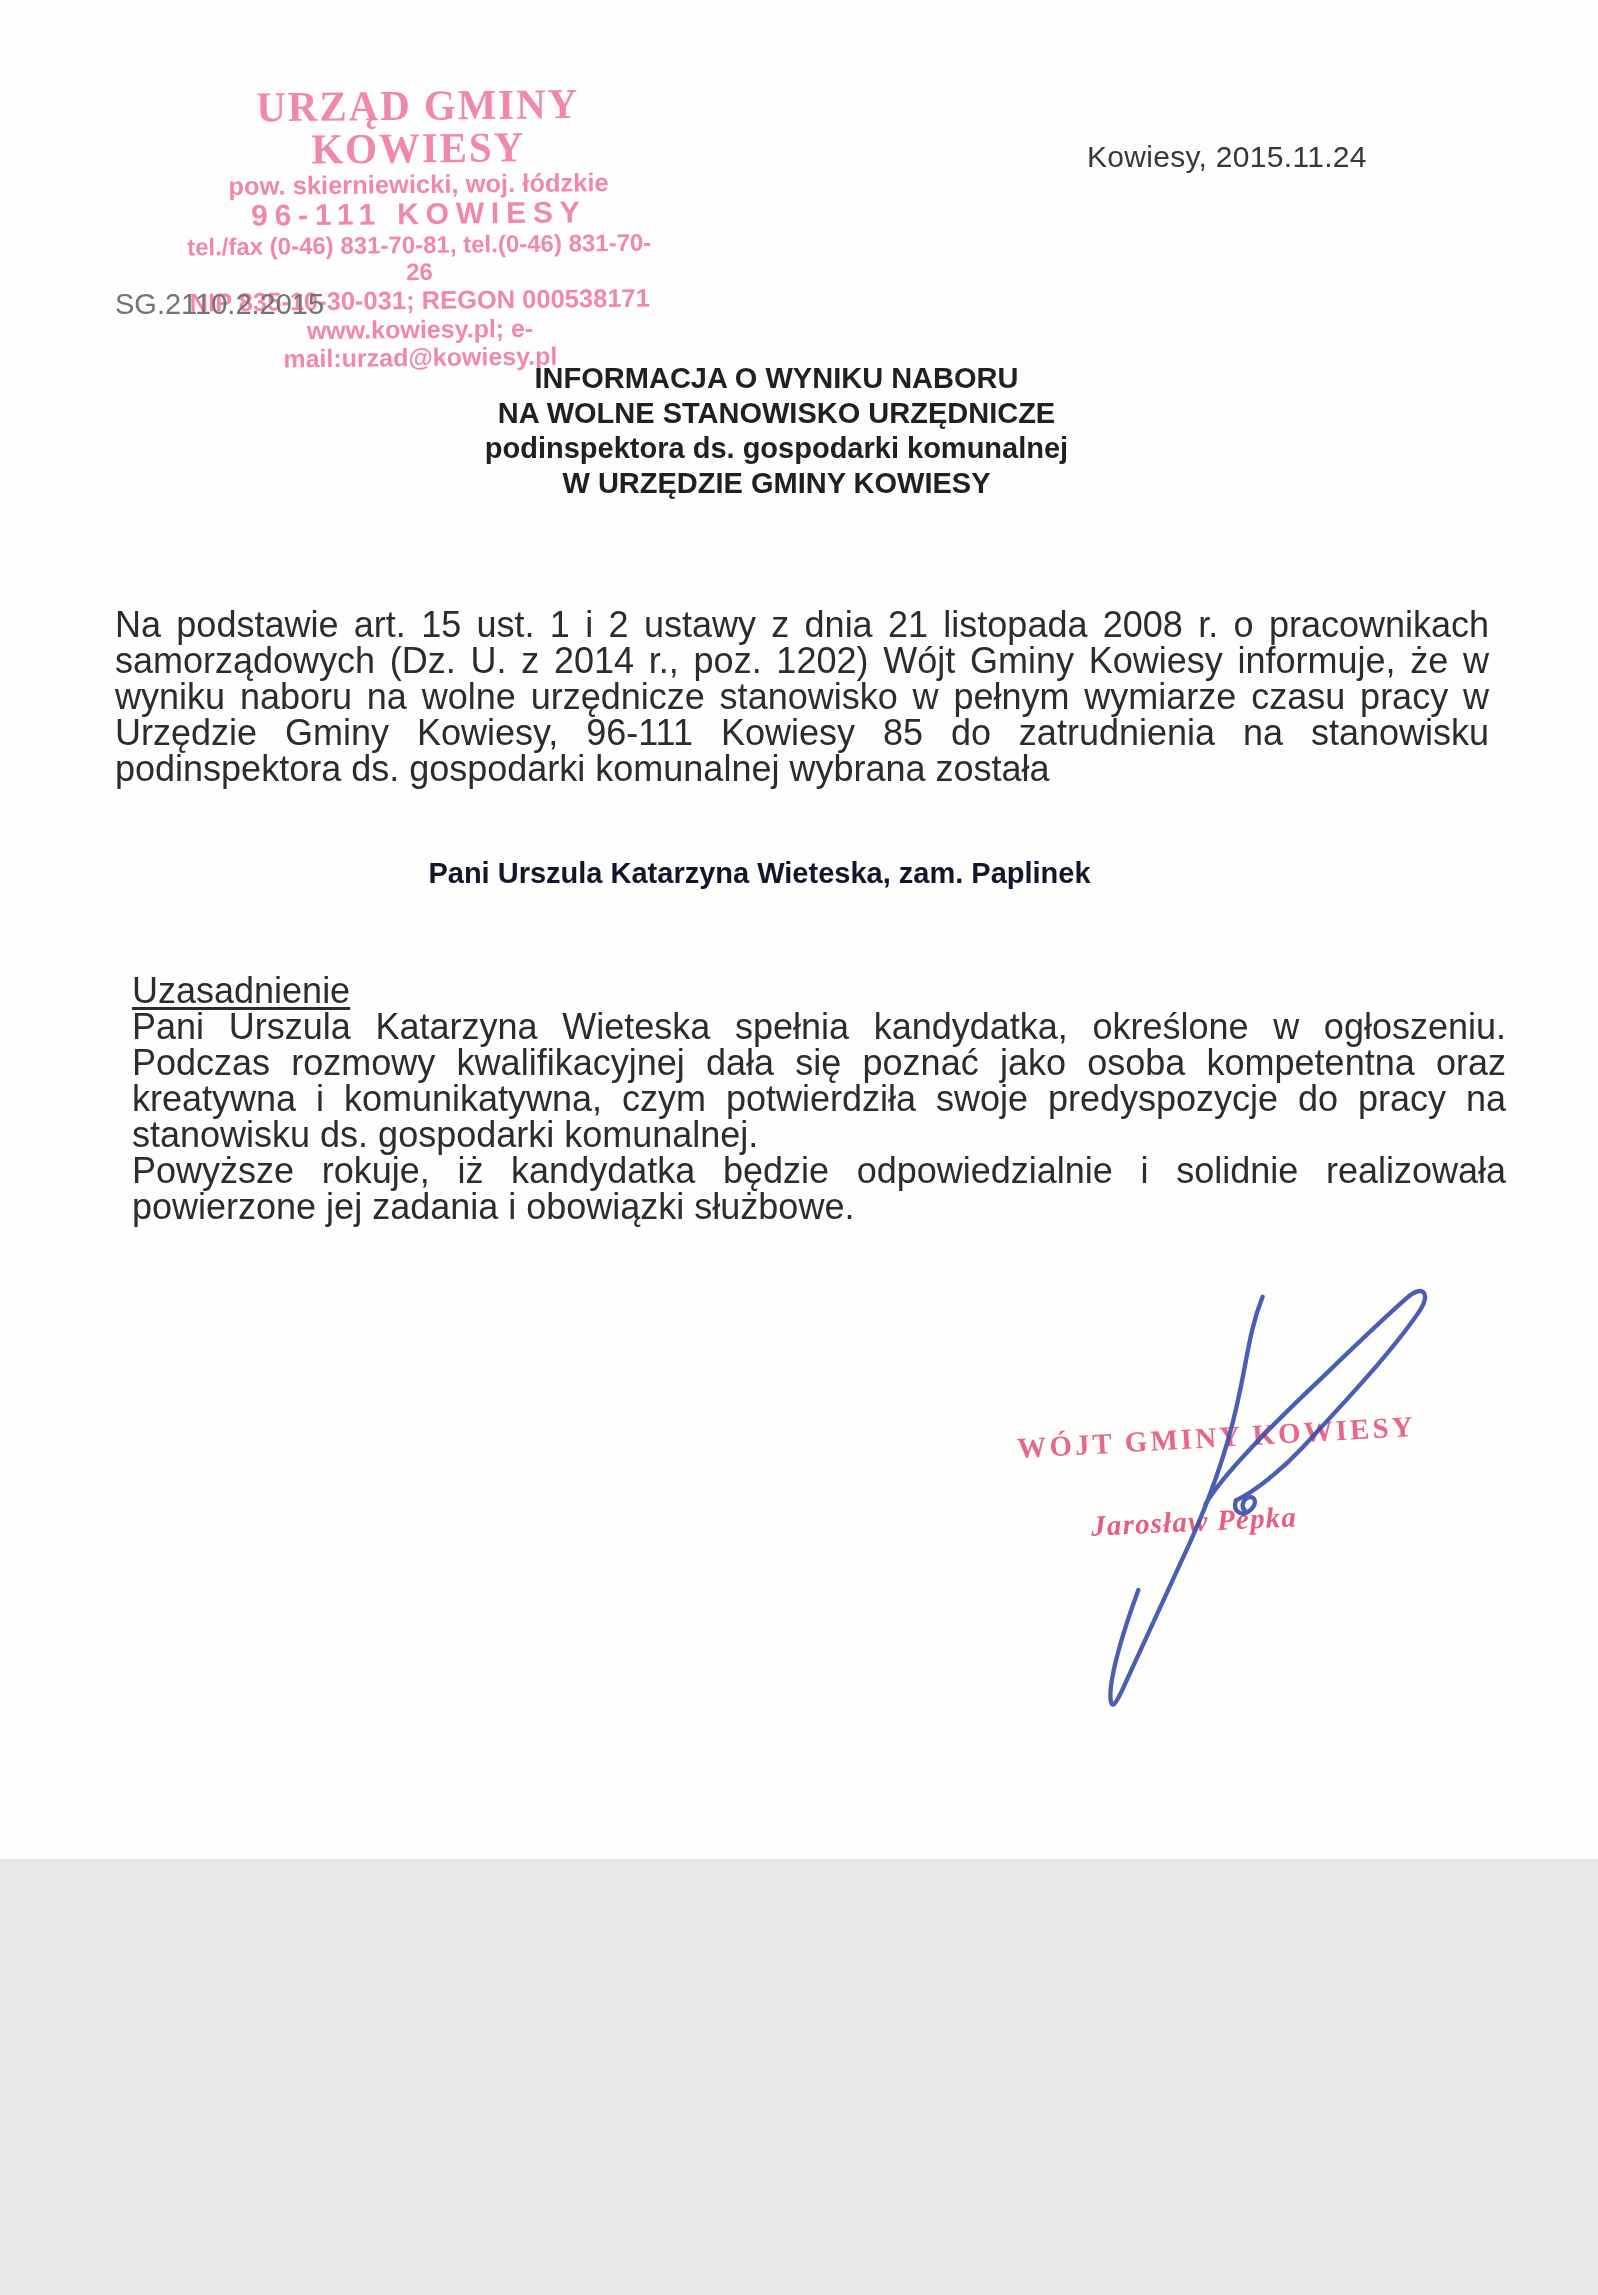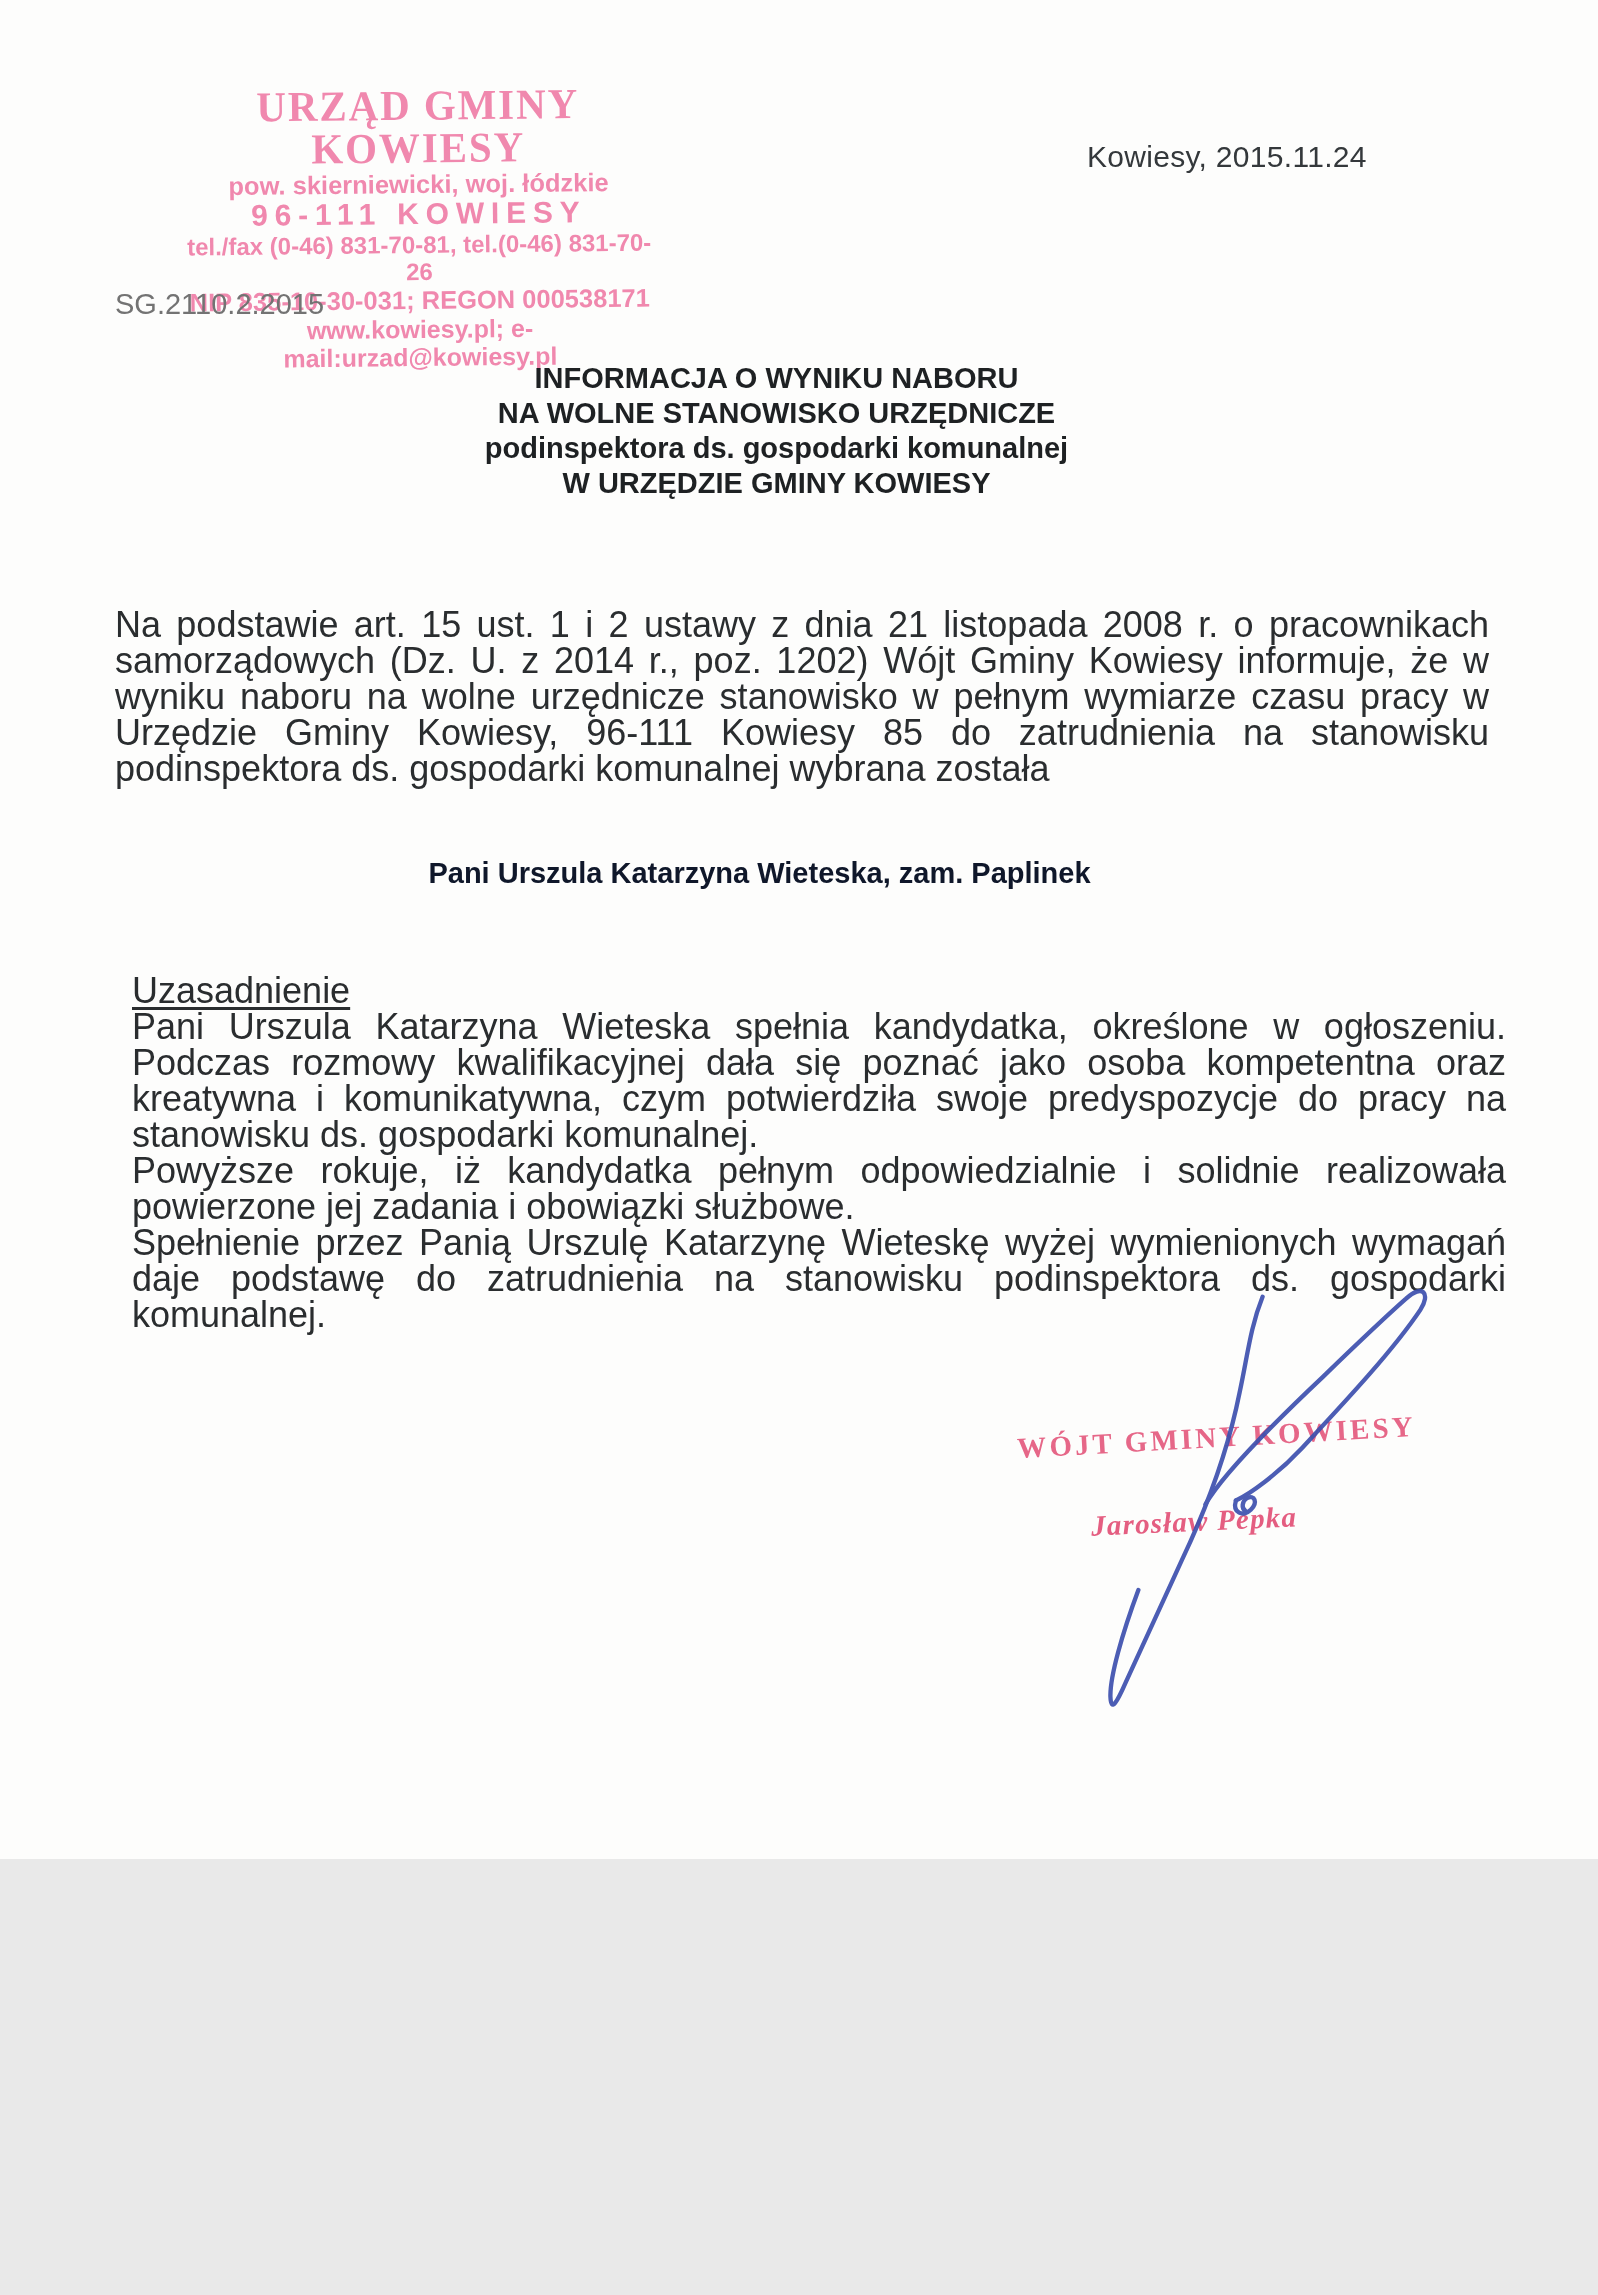--- a/index.html
+++ b/index.html
@@ -111,22 +111,21 @@
     <div>W URZĘDZIE GMINY KOWIESY</div>
   </div>
 
   <div class="intro-paragraph body-text">Na podstawie art. 15 ust. 1 i 2 ustawy z dnia 21 listopada 2008 r. o pracownikach samorządowych (Dz. U. z 2014 r., poz. 1202) Wójt Gminy Kowiesy informuje, że w wyniku naboru na wolne urzędnicze stanowisko w pełnym wymiarze czasu pracy w Urzędzie Gminy Kowiesy, 96-111 Kowiesy 85 do zatrudnienia na stanowisku podinspektora ds. gospodarki komunalnej wybrana została</div>
 
   <div class="selected-candidate-line">Pani Urszula Katarzyna Wieteska, zam. Paplinek</div>
 
   <div class="justification body-text">
     <span class="justification-heading">Uzasadnienie</span>
     <p>Pani Urszula Katarzyna Wieteska spełnia kandydatka, określone w ogłoszeniu. Podczas rozmowy kwalifikacyjnej dała się poznać jako osoba kompetentna oraz kreatywna i komunikatywna, czym potwierdziła swoje predyspozycje do pracy na stanowisku ds. gospodarki komunalnej.</p>
-    <p>Powyższe rokuje, iż kandydatka pełnym odpowiedzialnie i solidnie realizowała powierzone jej zadania i obowiązki służbowe.</p>
-    <p>Spełnienie przez Panią Urszulę Katarzynę Wieteskę wyżej wymienionych wymagań daje podstawę do zatrudnienia na stanowisku podinspektora ds. gospodarki komunalnej.</p>
+    <p>Powyższe rokuje, iż kandydatka będzie odpowiedzialnie i solidnie realizowała powierzone jej zadania i obowiązki służbowe.</p>
   </div>
 
   <div class="mayor-stamp-title">WÓJT GMINY KOWIESY</div>
   <div class="mayor-stamp-name">Jarosław Pepka</div>
 
   <svg class="handwritten-signature" width="435" height="472" viewBox="0 0 700 760" fill="none">
     <g stroke="#3d50ae" stroke-width="7" stroke-linecap="round" fill="none" opacity="0.92">
 
       <path d="M 392,48 C 372,98 368,142 355,202
                C 335,302 300,392 262,472

